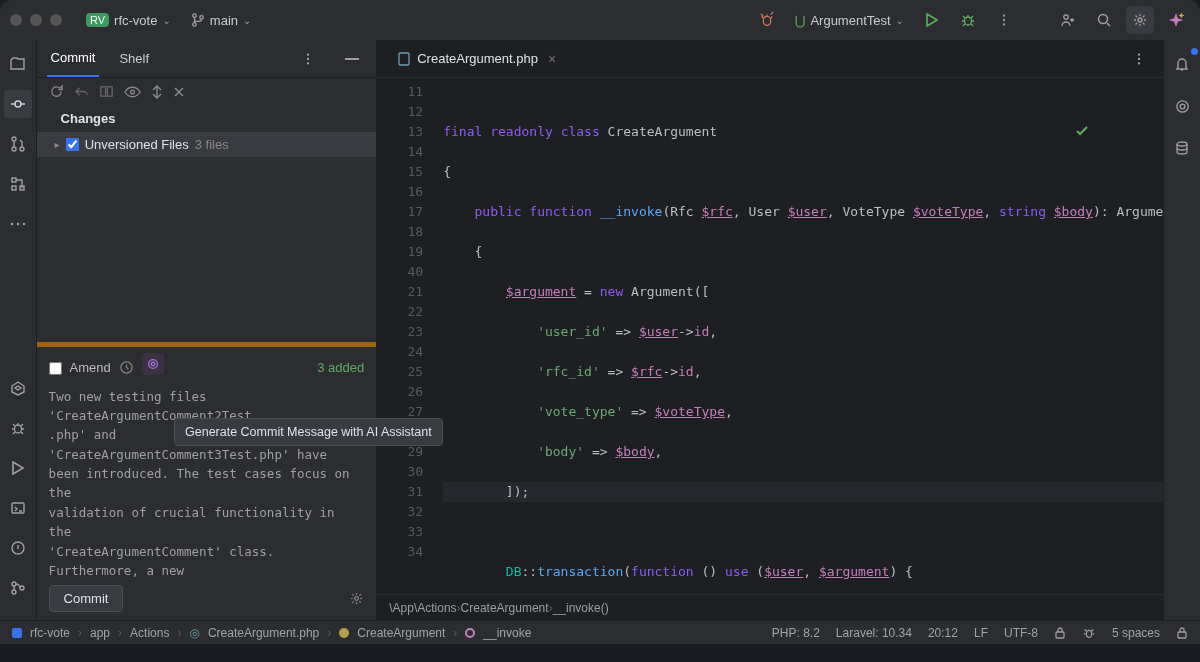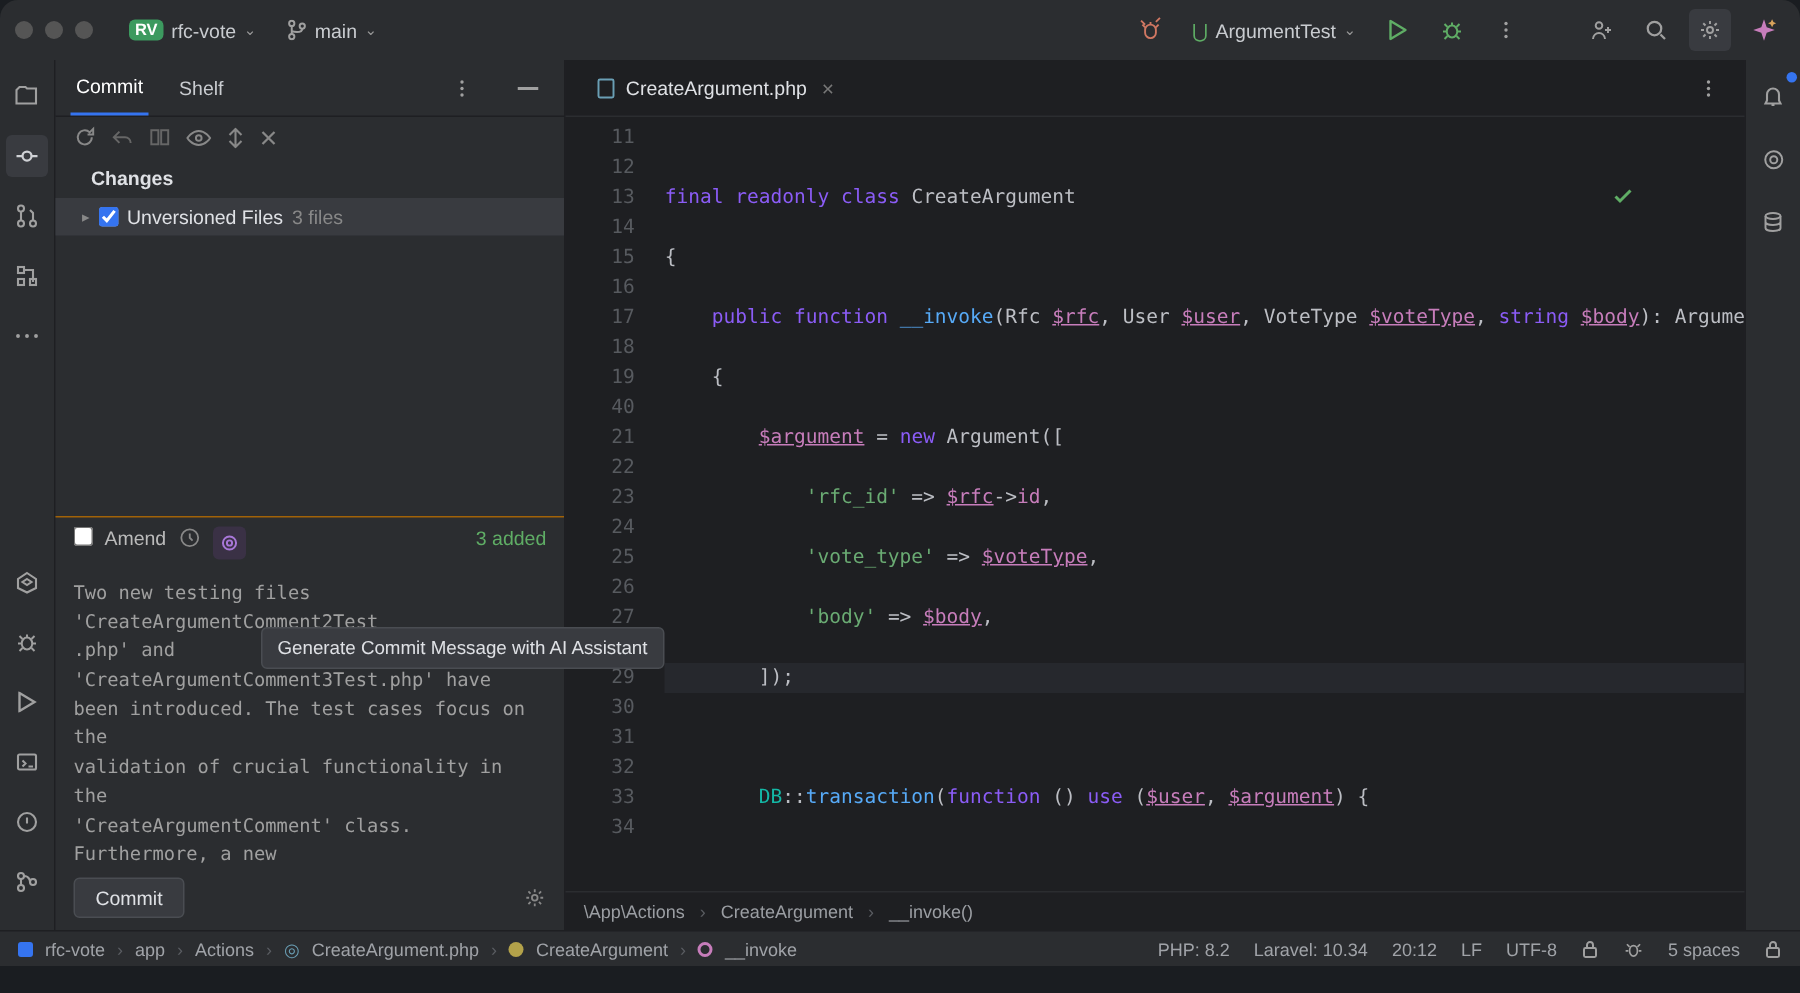--- a/index.html
+++ b/index.html
@@ -16,21 +16,21 @@
 .titlebar {
   height: 40px;
   display: flex; align-items: center;
   padding: 0 10px;
   background: #2b2d30;
   gap: 8px;
 }
 .traffic { display:flex; gap:8px; margin-right:10px;}
 .tl { width:12px; height:12px; border-radius:50%; background:#555;}
 .proj-badge {
-  background:#3c9a5f; color:#fff; font-weight:700;
+  background:#3c9a5f; color:#fff; font-weight:400;
   padding:1px 4px; border-radius:4px; font-size:11px;
 }
 .tb-item { display:flex; align-items:center; gap:5px; color:#c9ccd0; padding:3px 6px; border-radius:4px; }
 .chev { font-size:10px; color:#999;}
 .spacer{flex:1;}
 .icon-btn{ width:28px; height:28px; display:flex; align-items:center; justify-content:center; border-radius:4px; color:#a0a0a0;}
 .run-icon{color:#5fad65;}
 .bug-icon{color:#5fad65;}
 
 .main { display:flex; height:580px; }
@@ -64,22 +64,22 @@
   display:flex; align-items:center; gap:6px;
   padding:5px 10px 5px 18px;
   background:#393b40;
   color:#dfe1e5;
 }
 .cp-item .arrow{color:#888; font-size:10px;}
 .cp-item input[type=checkbox]{accent-color:#3574f0;}
 .file-count{color:#888;}
 .cp-body{flex:1;}
 .amend-row{
-  display:flex; align-items:flex-start; gap:8px; padding:6px 12px;
-  border-top:1px solid #a16207;
+  display:flex; align-items:flex-end; gap:8px; padding:6px 12px;
+  border-top:5px solid #a16207;
 }
 .amend-row .added{margin-left:auto; color:#5fad65;}
 .ai-btn{
   width:22px;height:22px;border-radius:4px;
   display:flex;align-items:center;justify-content:center;
   background:#3a3145; color:#a877d8;
 }
 .tooltip{
   position:absolute;
   left:174px; top:418px;
@@ -161,21 +161,21 @@
   padding-top:10px; gap:14px;
   border-left:1px solid #1e1f22;
 }
 .right-gutter .dot{
   position:absolute; width:7px;height:7px;border-radius:50%;
   background:#3574f0; top:-2px; right:-2px;
 }
 .rg-icon{position:relative;}
 
 .breadcrumb-ed{
-  height:26px; display:flex; align-items:center; gap:10px;
+  height:26px; display:flex; align-items:center; gap:0;
   padding:0 12px; border-top:1px solid #2b2d30;
   color:#9b9ea3; font-size:12px;
 }
 .bc-sep{color:#5a5d62;}
 .bc-item{display:flex;align-items:center;gap:4px;}
 .dot-ico{width:10px;height:10px;border-radius:50%;}
 .yellow{background:#b3a24a;}
 .pinkring{border:2px solid #c77dbb;border-radius:50%;width:10px;height:10px;}
 
 .statusbar{
@@ -498,20 +498,21 @@
         <span class="check-icon">
           <svg width="14" height="14" viewBox="0 0 14 14" fill="none" stroke="#5fad65" stroke-width="2">
               <path d="M2 7l3 3 7-7"></path>
             </svg>
         </span>
 <div class="line"><span class="k">final</span> <span class="k">readonly</span> <span class="k">class</span> <span class="cls">CreateArgument</span></div>
 <div class="line">{</div>
 <div class="line">    <span class="k">public</span> <span class="k">function</span> <span class="mname">__invoke</span>(<span class="type">Rfc</span> <span class="var">$rfc</span>, <span class="type">User</span> <span class="var">$user</span>, <span class="type">VoteType</span> <span class="var">$voteType</span>, <span class="k">string</span> <span class="var">$body</span>): <span class="type">Argume</span></div>
 <div class="line">    {</div>
 <div class="line">        <span class="var">$argument</span> = <span class="k">new</span> <span class="type">Argument</span>([</div>
+<div class="line">            <span class="str">'user_id'</span> =&gt; <span class="var">$user</span>-&gt;<span class="prop">id</span>,</div>
 <div class="line">            <span class="str">'rfc_id'</span> =&gt; <span class="var">$rfc</span>-&gt;<span class="prop">id</span>,</div>
 <div class="line">            <span class="str">'vote_type'</span> =&gt; <span class="var">$voteType</span>,</div>
 <div class="line">            <span class="str">'body'</span> =&gt; <span class="var">$body</span>,</div>
 <div class="line hl-line">        ]);</div>
 <div class="line"> </div>
 <div class="line">        <span class="static">DB</span>::<span class="fn">transaction</span>(<span class="k">function</span> () <span class="k">use</span> (<span class="var">$user</span>, <span class="var">$argument</span>) {</div>
 
 
 
 

